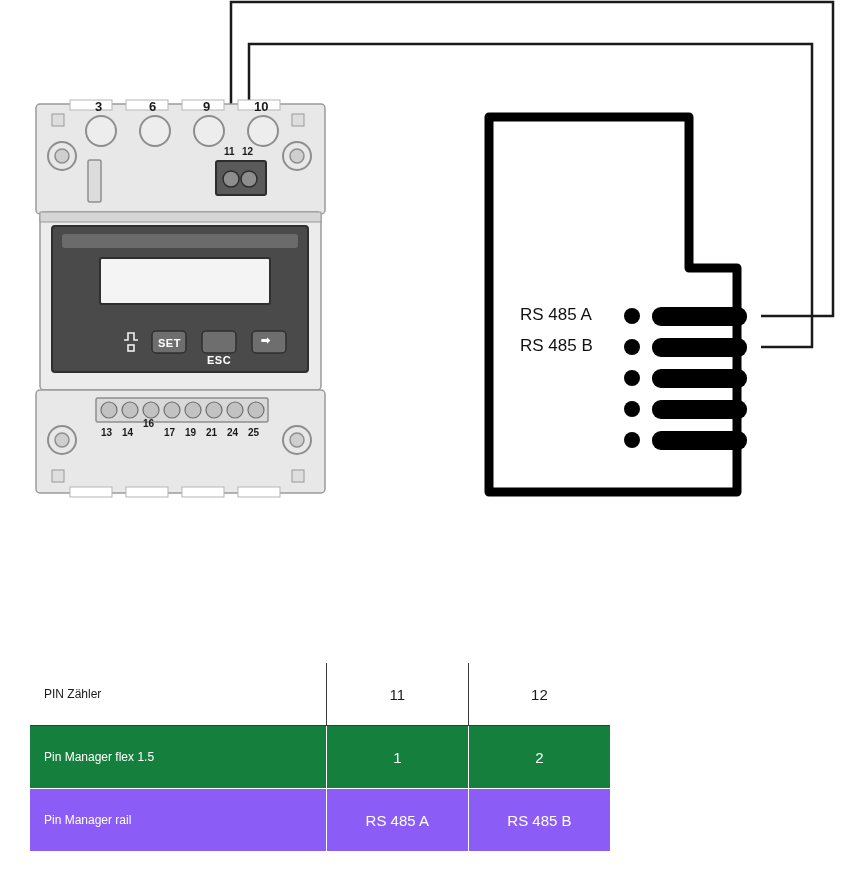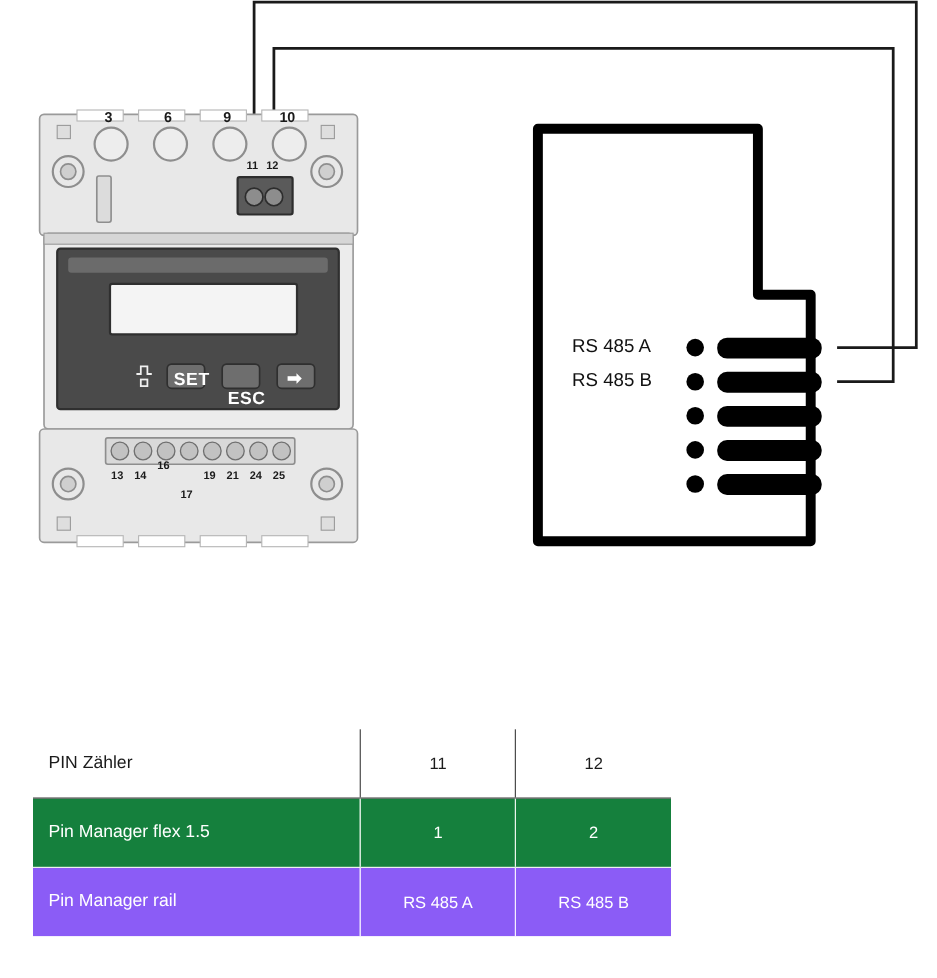--- a/index.html
+++ b/index.html
@@ -50,21 +50,21 @@
     color: #ffffff;
     border-bottom: 1px solid #ffffff;
   }
   .wiring-table .row-alt2 td {
     background: #8b5cf6;
     color: #ffffff;
   }
   .wiring-table .col-label {
     width: 310px;
     text-align: left;
-    font-size: 16px;
+    font-size: 12px;
   }
   .wiring-table .col-v {
     width: 130px;
     text-align: center;
     font-size: 15px;
   }
   .wiring-table .sep-left {
     border-left: 1px solid #3a3a3a;
   }
   .wiring-table .row-alt .sep-left,
@@ -83,21 +83,21 @@
     font-size: 13px;
     font-weight: bold;
     color: #1a1a1a;
     white-space: nowrap;
   }
   .meter-num.small {
     font-size: 10px;
   }
   .btn-txt {
     position: absolute;
-    font-size: 16px;
+    font-size: 11px;
     font-weight: bold;
     color: #ffffff;
     letter-spacing: .5px;
   }
 </style>
 </head>
 <body>
 
 <div id="stage">
 
@@ -211,21 +211,21 @@
   <span class="meter-num" style="left:149px; top:99px;">6</span>
   <span class="meter-num" style="left:203px; top:99px;">9</span>
   <span class="meter-num" style="left:254px; top:99px;">10</span>
 
   <span class="meter-num small" style="left:224px; top:146px;">11</span>
   <span class="meter-num small" style="left:242px; top:146px;">12</span>
 
   <span class="meter-num small" style="left:101px; top:427px;">13</span>
   <span class="meter-num small" style="left:122px; top:427px;">14</span>
   <span class="meter-num small" style="left:143px; top:418px;">16</span>
-  <span class="meter-num small" style="left:164px; top:427px;margin-top:18px;">17</span>
+  <span class="meter-num small" style="left:164px; top:427px;">17</span>
   <span class="meter-num small" style="left:185px; top:427px;">19</span>
   <span class="meter-num small" style="left:206px; top:427px;">21</span>
   <span class="meter-num small" style="left:227px; top:427px;">24</span>
   <span class="meter-num small" style="left:248px; top:427px;text-align:center;">25</span>
 
   <span class="btn-txt" style="left:158px; top:337px;">SET</span>
   <span class="btn-txt" style="left:207px; top:354px;">ESC</span>
   <span class="btn-txt" style="left:261px; top:334px;">➡</span>
 
   <span class="lbl" style="left:520px; top:305px;">RS 485 A</span>

